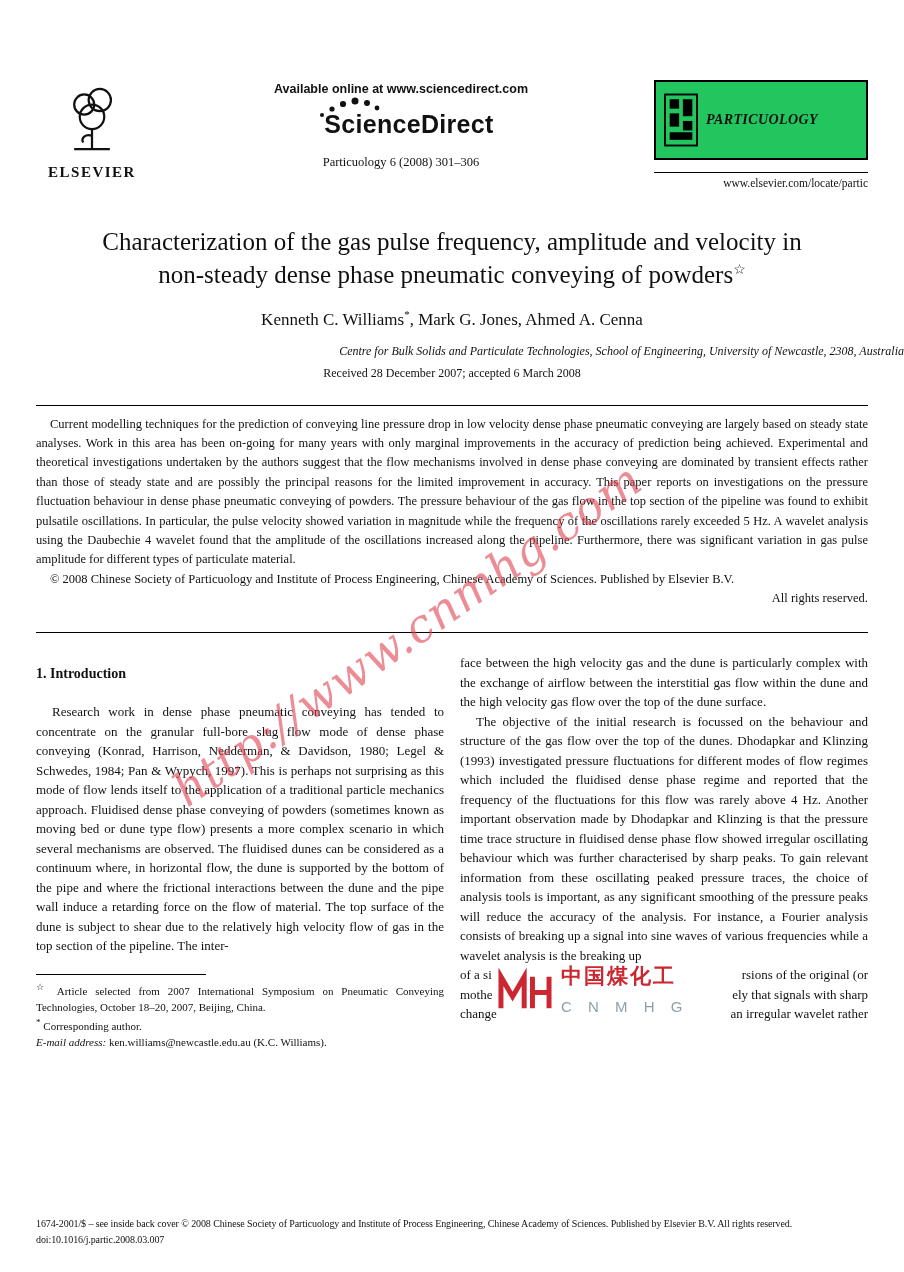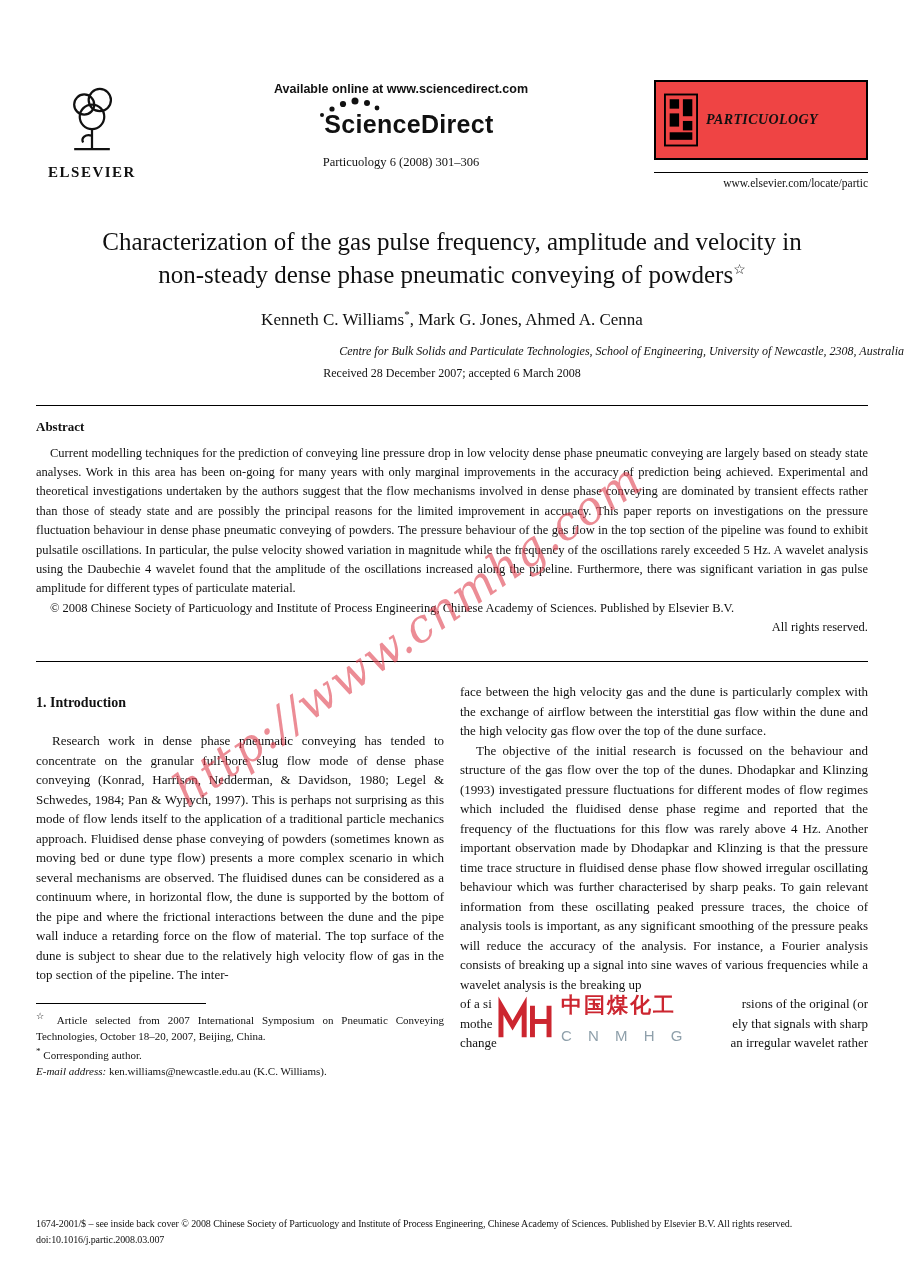--- a/index.html
+++ b/index.html
@@ -12,21 +12,21 @@
   .elsevier-block { width:112px; text-align:center; }
   .elsevier-block svg { width:72px; height:78px; }
   .elsevier-word { font-size:15px; font-weight:bold; letter-spacing:1.5px; margin-top:2px; }
   .center-block { flex:1; text-align:center; padding-top:2px; }
   .avail { font-size:12.5px; font-weight:bold; font-family:"Liberation Sans", sans-serif; }
   .sd { position:relative; display:inline-block; margin-top:14px;margin-left:16px; }
   .sd svg { position:absolute; left:-8px; top:-15px; width:74px; height:26px; }
   .sd-text { font-size:25px; font-weight:bold; font-family:"Liberation Sans", sans-serif; letter-spacing:0.3px; }
   .citation { margin-top:16px; font-size:12.5px; }
   .journal-block { width:214px; }
-  .journal-box { border:2px solid #000; height:80px; display:flex; align-items:center; gap:8px; padding:18px 8px; background:#ef4444; }
+  .journal-box { border:2px solid #000; height:80px; display:flex; align-items:center; gap:8px; padding:18px 8px; background:#22c55e; }
   .journal-box svg { width:34px; height:56px; flex:0 0 auto; }
   .journal-name { font-style:italic; font-weight:bold; font-size:14px; letter-spacing:0.4px; }
   .journal-rule { border-top:1.6px solid #000; margin-top:12px; }
   .journal-url { text-align:right; font-size:11.5px; margin-top:4px; }
 
   
   .title { text-align:center; margin-top:36px; font-size:25px; line-height:1.32; }
   .title sup { font-size:14px; }
   .authors { text-align:center; margin-top:17px; font-size:17px; }
   .authors sup { font-size:11px; }
@@ -133,21 +133,20 @@
   <div class="authors">
     <span>Kenneth C. Williams</span><sup>*</sup><span>, Mark G. Jones, Ahmed A. Cenna</span>
   </div>
 
   <div class="affiliation">Centre for Bulk Solids and Particulate Technologies, School of Engineering, University of Newcastle, 2308, Australia</div>
   <div class="received">Received 28 December 2007; accepted 6 March 2008</div>
 
   <hr class="rule">
 
   <div class="abstract">
-    <div class="abstract-head">Abstract</div>
     <p class="abstract-text">Current modelling techniques for the prediction of conveying line pressure drop in low velocity dense phase pneumatic conveying are largely based on steady state analyses. Work in this area has been on-going for many years with only marginal improvements in the accuracy of prediction being achieved. Experimental and theoretical investigations undertaken by the authors suggest that the flow mechanisms involved in dense phase conveying are dominated by transient effects rather than those of steady state and are possibly the principal reasons for the limited improvement in accuracy. This paper reports on investigations on the pressure fluctuation behaviour in dense phase pneumatic conveying of powders. The pressure behaviour of the gas flow in the top section of the pipeline was found to exhibit pulsatile oscillations. In particular, the pulse velocity showed variation in magnitude while the frequency of the oscillations rarely exceeded 5 Hz. A wavelet analysis using the Daubechie 4 wavelet found that the amplitude of the oscillations increased along the pipeline. Furthermore, there was significant variation in gas pulse amplitude for different types of particulate material.</p>
     <p class="copyright">© 2008 Chinese Society of Particuology and Institute of Process Engineering, Chinese Academy of Sciences. Published by Elsevier B.V.</p>
     <div class="rights">All rights reserved.</div>
   </div>
 
 
   <hr class="rule">
 
   <div class="columns">
     <div class="col">

